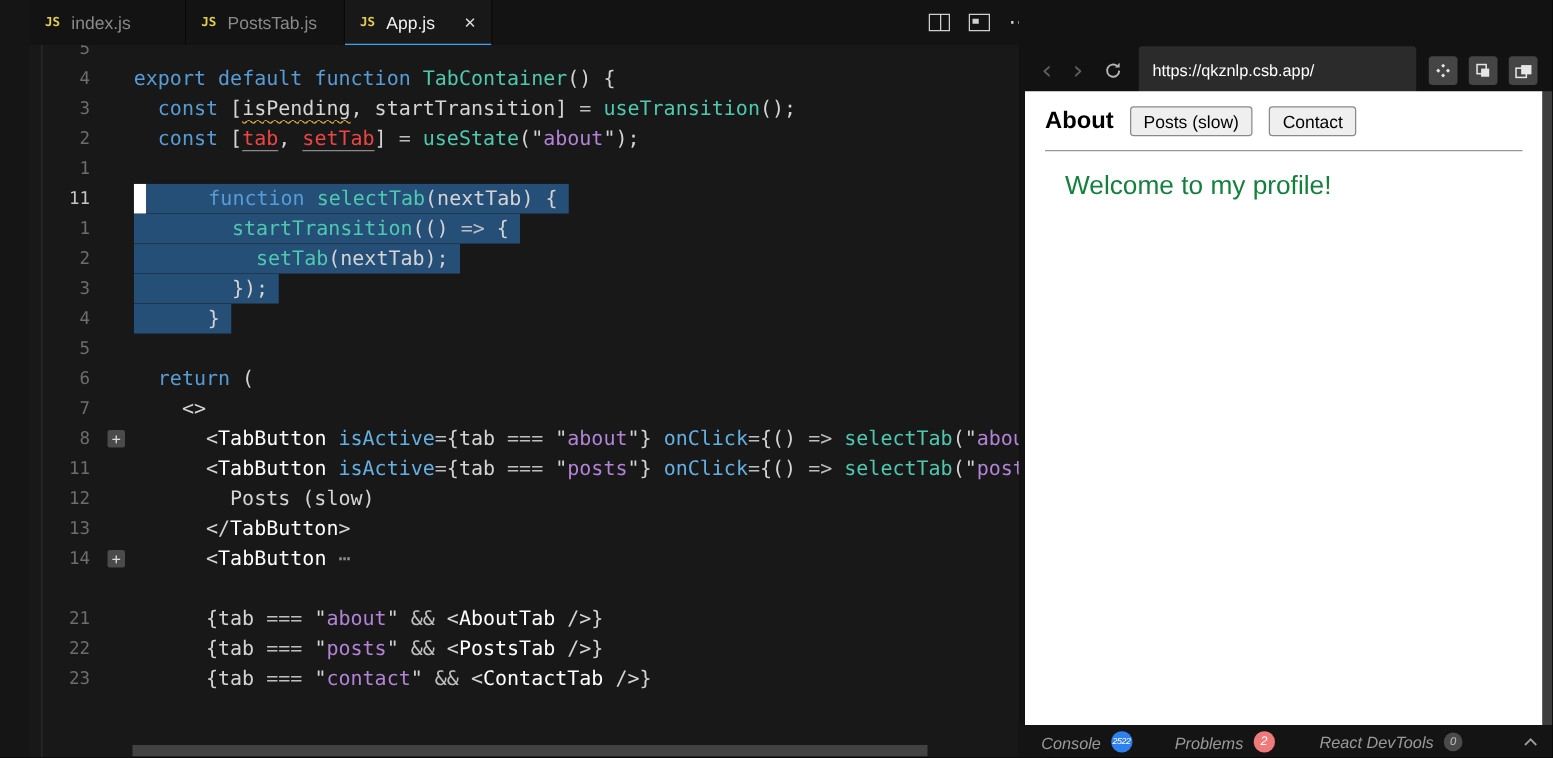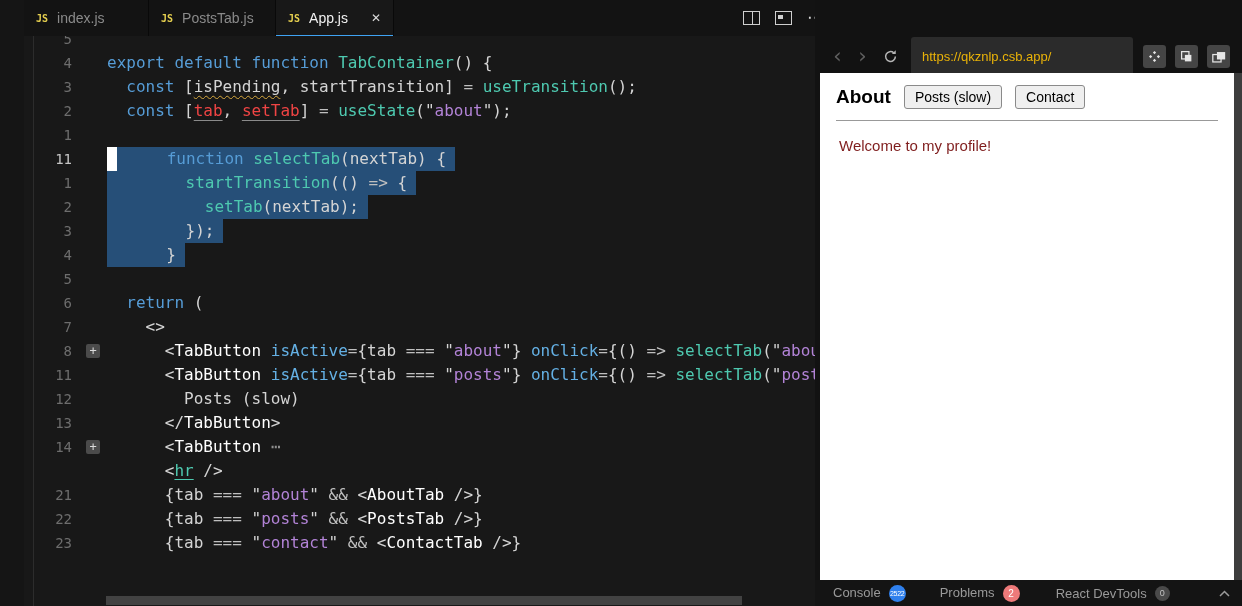--- a/index.html
+++ b/index.html
@@ -54,37 +54,37 @@
 
   
   .right-panel{position:absolute;left:815px;top:0;width:427px;height:606px;background:#121212;}
   .panel-tabs{position:absolute;top:0;left:0;right:0;height:40px;display:flex;align-items:center;
               padding-left:18px;gap:48px;font-size:13.5px;color:#8b8b8b;}
   .panel-tab{cursor:pointer;}
   .panel-tab.active{color:#ffffff;font-weight:bold;}
   .navbar{position:absolute;top:40px;left:0;right:0;height:33px;display:flex;align-items:center;padding:0 10px 0 10px;}
   .nav-arrow{color:#5f5f5f;font-size:21px;width:25px;text-align:center;line-height:21px;cursor:pointer;font-family:"DejaVu Sans",sans-serif;}
   .refresh{margin:0 4px 0 8px;cursor:pointer;display:flex;}
-  .urlbox{height:40px;width:200px;background:#2b2b2b;border:none;border-radius:3px;color:#eab308;
+  .urlbox{height:40px;width:200px;background:#2b2b2b;border:none;border-radius:3px;color:#ffffff;
           font-size:13px;padding:0 11px;margin-left:9px;font-family:"Liberation Sans",sans-serif;outline:none;}
   .nav-actions{display:flex;gap:9px;margin-left:10px;}
   .nav-btn{width:23px;height:23px;background:#454545;border-radius:3px;display:flex;align-items:center;
            justify-content:center;cursor:pointer;}
   .browser-content{position:absolute;left:5px;right:8px;top:73px;bottom:26px;background:#ffffff;color:#000;
                    padding:12px 16px 0 16px;overflow:hidden;}
   .preview-header{display:flex;align-items:center;gap:13px;}
   .preview-title{font-size:19px;font-weight:bold;color:#000;}
   .preview-btn{font-size:14px;background:#efefef;border:1px solid #8a8a8a;border-radius:3px;padding:3px 10px;
                color:#000;font-family:"Liberation Sans",sans-serif;cursor:pointer;}
   .preview-hr{margin:11px 0 0 0;border:none;border-top:1px solid #999;}
-  .welcome{font-size:15px;margin:16px 0 0 3px;color:#7f1d1d;}
+  .welcome{font-size:21px;margin:16px 0 0 16px;color:#15803d;}
   .browser-scrollbar{position:absolute;right:0;top:73px;width:8px;bottom:26px;background:#3d3d3d;cursor:pointer;}
   .statusbar{position:absolute;left:0;right:0;bottom:0;height:26px;background:#141414;display:flex;
              align-items:center;font-size:13px;color:#9a9a9a;padding:0 12px 0 18px;}
-  .sb-item{display:flex;align-items:flex-start;cursor:pointer;}
+  .sb-item{display:flex;align-items:flex-end;cursor:pointer;font-style:italic;}
   .badge{border-radius:50%;color:#fff;display:inline-flex;align-items:center;justify-content:center;margin-left:8px;flex:none;}
   .badge-console{width:17px;height:17px;background:#2f80ed;font-size:7px;letter-spacing:-0.3px;}
   .badge-problems{width:17px;height:17px;background:#ee7a7a;font-size:10px;}
   .badge-devtools{width:15px;height:15px;background:#4a4a4a;font-size:9px;color:#c2c2c2;}
   .sb-problems{margin-left:34px;}
   .sb-devtools{margin-left:36px;}
   .sb-chevron{margin-left:auto;cursor:pointer;display:flex;}
 </style>
 </head>
 <body>
@@ -206,21 +206,20 @@
           <div class="ed-line">
             <div class="ln">14</div>
             <div class="foldcol">
               <div class="foldbox">+</div>
             </div>
             <div class="code"><span class="tk-p">      &lt;</span><span class="tk-t">TabButton</span><span class="tk-dim"> ⋯</span></div>
           </div>
           <div class="ed-line">
             <div class="ln"></div>
             <div class="foldcol"></div>
-            <div class="code"><span class="tk-p">      &lt;</span><span class="tk-hr">hr</span><span class="tk-p"> /&gt;</span></div>
           </div>
           <div class="ed-line">
             <div class="ln">21</div>
             <div class="foldcol"></div>
             <div class="code"><span class="tk-p">      {tab </span><span class="tk-o">===</span><span class="tk-p"> "</span><span class="tk-s">about</span><span class="tk-p">" </span><span class="tk-o">&amp;&amp;</span><span class="tk-p"> &lt;</span><span class="tk-t">AboutTab</span><span class="tk-p"> /&gt;}</span></div>
           </div>
           <div class="ed-line">
             <div class="ln">22</div>
             <div class="foldcol"></div>
             <div class="code"><span class="tk-p">      {tab </span><span class="tk-o">===</span><span class="tk-p"> "</span><span class="tk-s">posts</span><span class="tk-p">" </span><span class="tk-o">&amp;&amp;</span><span class="tk-p"> &lt;</span><span class="tk-t">PostsTab</span><span class="tk-p"> /&gt;}</span></div>

